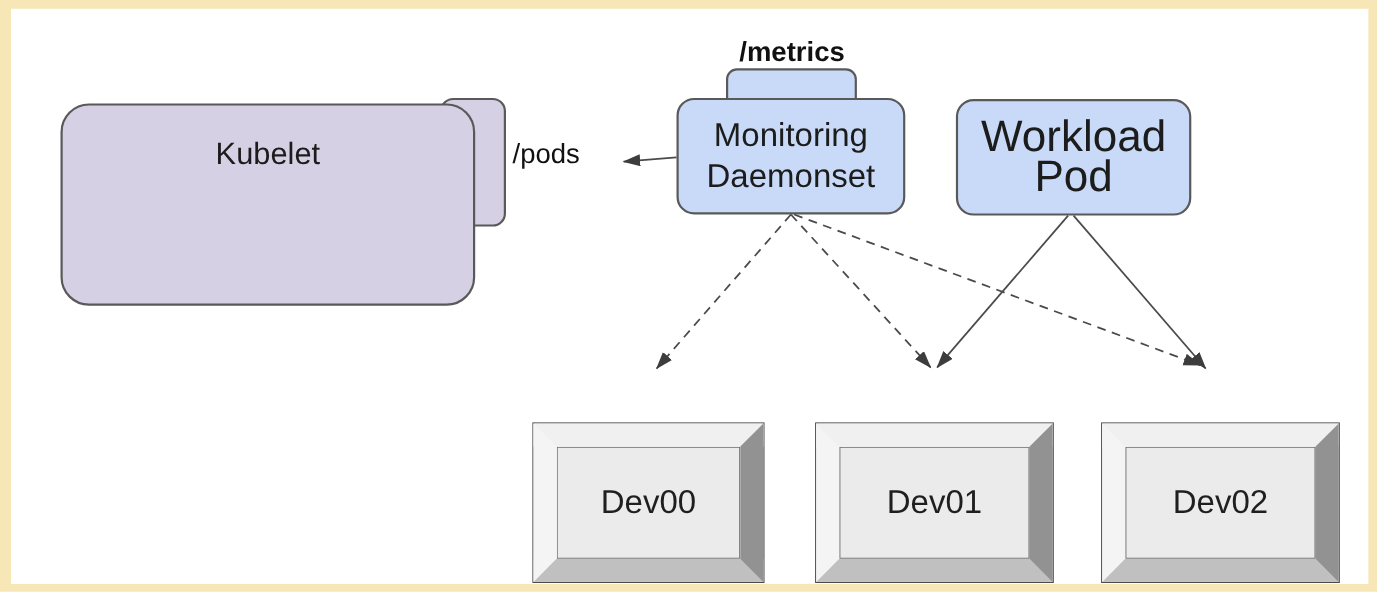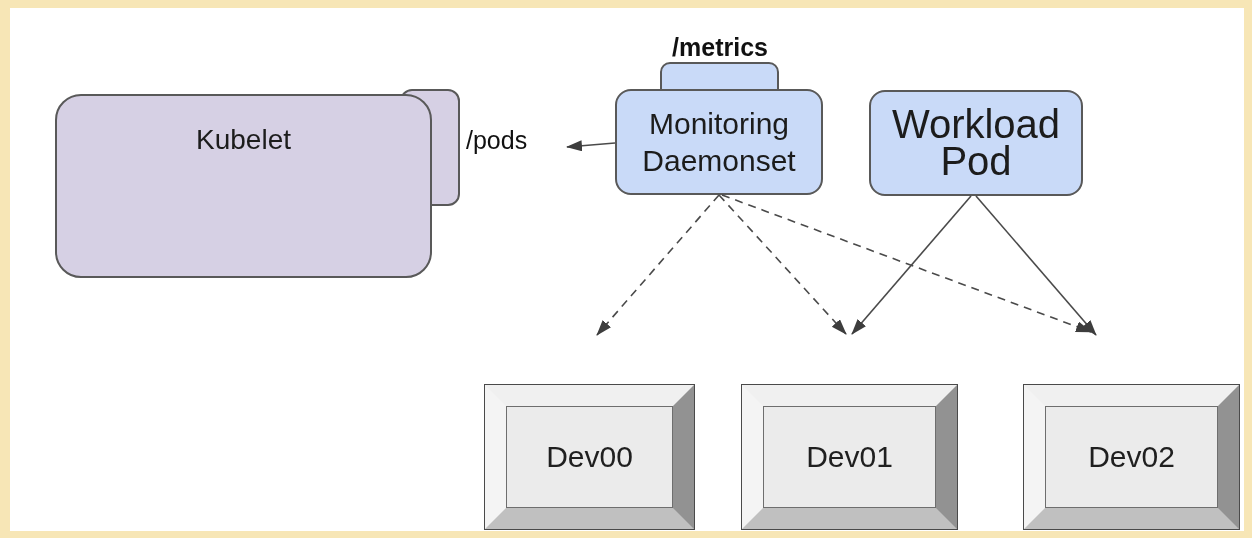--- a/index.html
+++ b/index.html
@@ -40,21 +40,21 @@
     width:212px;height:144px;top:337px;
     border:21px solid;
     border-color:#f0f0f0 #929292 #c0c0c0 #f4f4f4;
     background:#ebebeb;
     box-shadow:0 0 0 1px #4a4a4a, inset 0 0 0 1px #6e6e6e;
     display:flex;align-items:center;justify-content:center;
     font-size:30px;color:#1f1f1f;margin-top:48px;
   }
   .dev00{left:485px;width:209px;}
   .dev01{left:742px;width:215px;text-align:right;}
-  .dev02{left:1024px;width:215px;}
+  .dev02{left:1002px;width:215px;}
   .edges-layer{
     position:absolute;left:0;top:0;z-index:10;pointer-events:none;
   }
   .edge{stroke:#4a4a4a;stroke-width:1.6;fill:none;}
   .dashed{stroke-dasharray:8 6;}
 </style>
 </head>
 <body>
 
 <div class="frame-border"></div>

